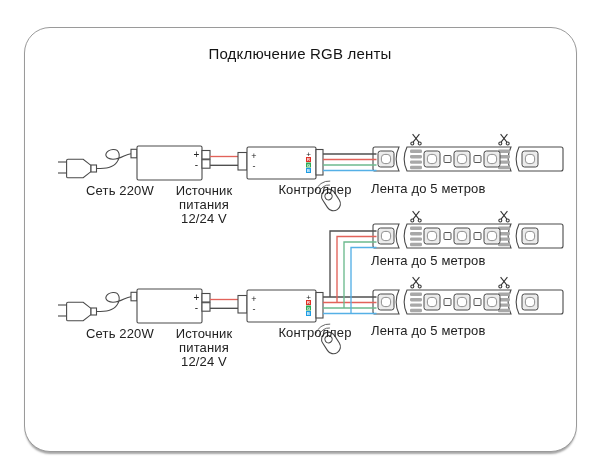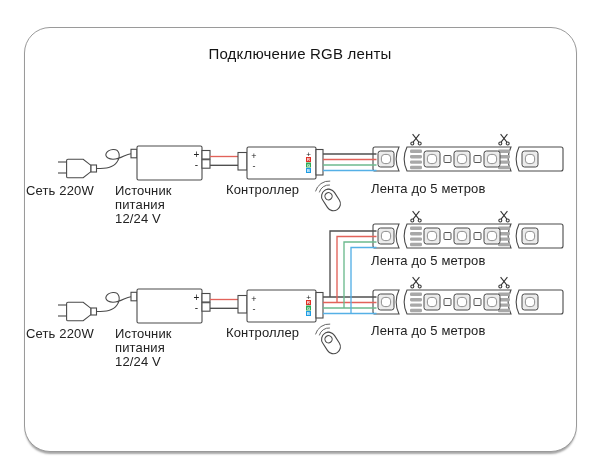--- a/index.html
+++ b/index.html
@@ -4,21 +4,21 @@
 <style>
   html,body{margin:0;padding:0;background:#fff;}
   #stage{position:relative;width:600px;height:466px;background:#fff;overflow:hidden;
          font-family:"Liberation Sans","DejaVu Sans",sans-serif;color:#1f1f1f;margin-top:9px;}
   .frame{position:absolute;left:24px;top:18px;width:551px;height:423px;
          border:1.4px solid #9a9a9a;border-radius:26px;background:#fff;
          box-shadow:0 2.5px 2px -1px rgba(0,0,0,.35);}
   .title{position:absolute;left:0;top:36px;width:600px;text-align:center;
          font-size:15px;font-weight:500;letter-spacing:.2px;color:#141414;}
   .lbl{position:absolute;font-size:13px;line-height:14px;letter-spacing:.15px;color:#222;}
-  .ctr{text-align:left;}
+  .ctr{text-align:center;padding-left:34px;}
   svg.diagram{position:absolute;left:0;top:0;}
   .outline{fill:#fff;stroke:#4a4a4a;stroke-width:1.1;}
   .thin{fill:none;stroke:#4a4a4a;stroke-width:1.1;}
   .wire{fill:none;stroke-width:1.35;}
   .pad{fill:#a8a8a8;}
   .ledouter{fill:#ececec;stroke:#4a4a4a;stroke-width:1;}
   .ledinner{fill:#fff;stroke:#8f8f8f;stroke-width:1;}
   .res{fill:#fafafa;stroke:#555;stroke-width:1;}
   .term{fill:#222;font-family:"Liberation Sans",sans-serif;}
   .mletter{fill:#fff;font-weight:bold;font-family:"Liberation Sans",sans-serif;}

